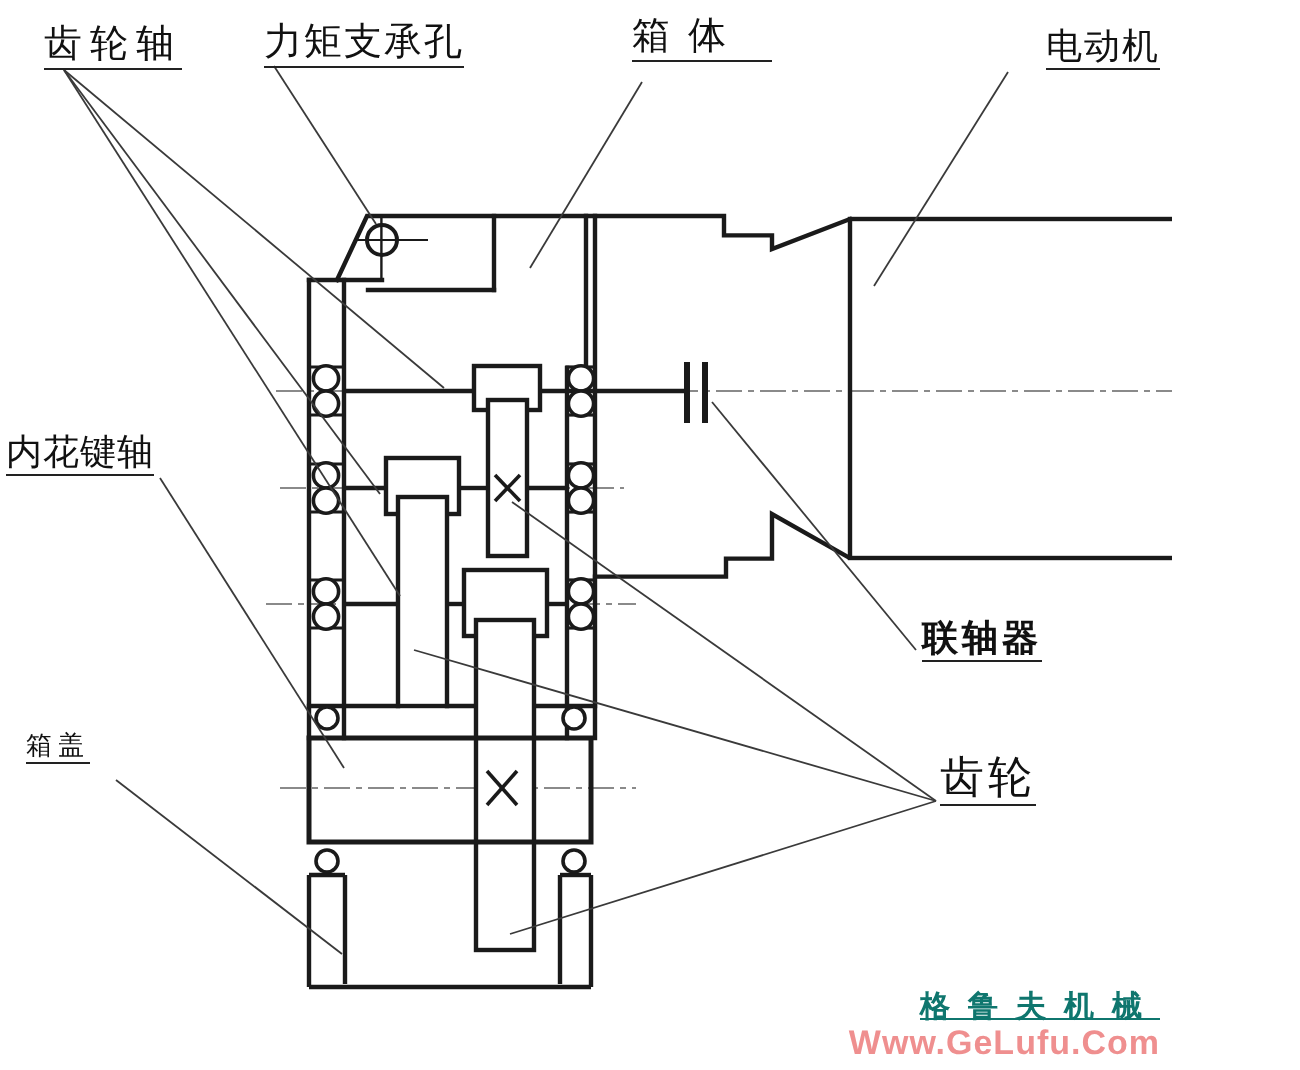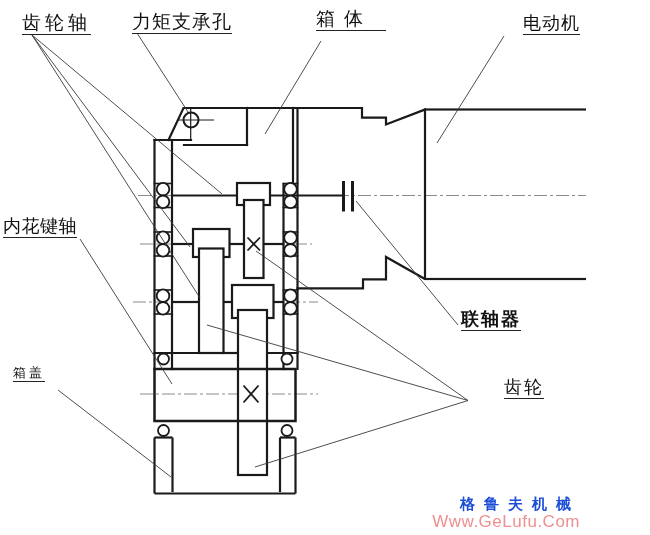--- a/index.html
+++ b/index.html
@@ -3,21 +3,21 @@
 <meta charset="utf-8">
 <style>
   html,body{margin:0;padding:0;background:#fff;}
   #stage{position:relative;width:586px;height:535px;background:#ffffff;overflow:hidden;
          font-family:"Liberation Sans","DejaVu Sans",sans-serif;}
   #drawing{position:absolute;left:0;top:0;}
   .lbl{position:absolute;color:#111;white-space:nowrap;line-height:1;
        border-bottom:1.5px solid #222;padding-bottom:2px;}
   .wm{position:absolute;text-align:right;line-height:1.15;}
   .wm-cn{font-size:15px;letter-spacing:9px;font-weight:bold;}
-  .wm-url{font-size:17px;font-weight:normal;letter-spacing:.5px;}
+  .wm-url{font-size:17px;font-weight:bold;letter-spacing:.5px;}
 </style>
 </head>
 <body>
 
 <div id="stage">
 
 <svg id="drawing" width="650" height="535" viewBox="0 0 650 535">
 
   <g stroke="#8a8a8a" stroke-width="1" fill="none" stroke-dasharray="13 3 3 3">
     <line x1="138" y1="195.5" x2="648" y2="195.5"></line>
@@ -163,20 +163,20 @@
   <div class="lbl" style="left:316px;top:9px;font-size:19px;letter-spacing:9px;padding-right:14px;">箱体</div>
 
   <div class="lbl" style="left:499px;top:14px;font-size:18px;letter-spacing:1px;margin-left:24px;">电动机</div>
 
   <div class="lbl" style="left:3px;top:217px;font-size:18px;letter-spacing:0.5px;">内花键轴</div>
 
   <div class="lbl" style="left:13px;top:366px;font-size:13px;letter-spacing:3px;">箱盖</div>
 
   <div class="lbl" style="left:461px;top:310px;font-size:18px;letter-spacing:2px;font-weight:bold;">联轴器</div>
 
-  <div class="lbl" style="left:470px;top:378px;font-size:18px;letter-spacing:2px;margin-left:34px;">齿轮</div>
+  <div class="lbl" style="left:470px;top:378px;font-size:22px;letter-spacing:2px;">齿轮</div>
 
   <div class="wm" style="right:6px;bottom:3px;">
-    <div class="wm-cn" style="color:#1d4ed8;">格鲁夫机械</div>
+    <div class="wm-cn" style="color:#0f766e;text-decoration:underline;">格鲁夫机械</div>
     <div class="wm-url" style="color:#ef8f8f;">Www.GeLufu.Com</div>
   </div>
 
 </div>
 
 </body></html>

